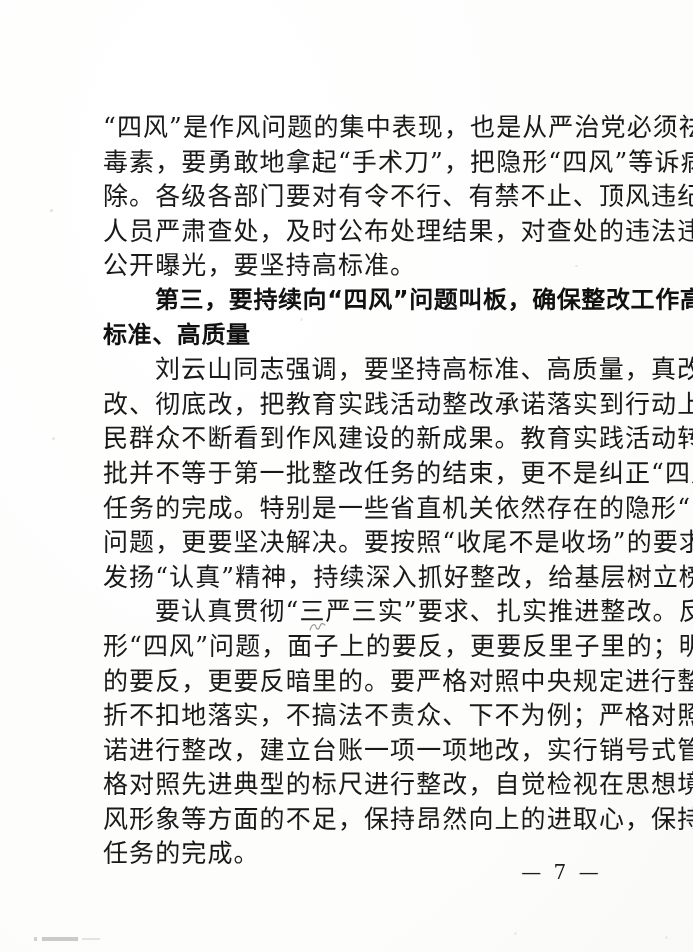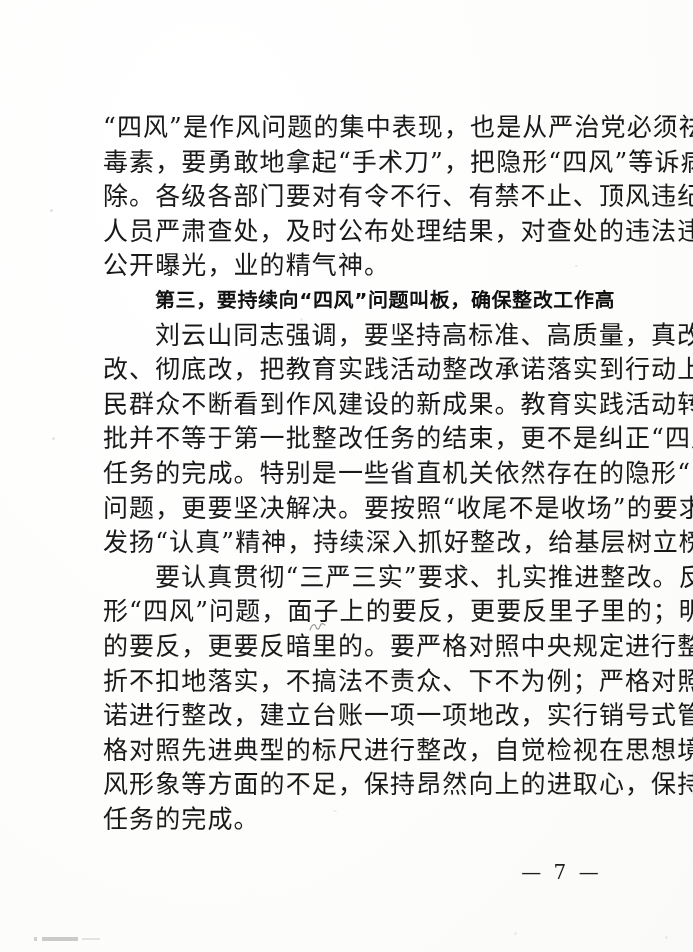--- a/index.html
+++ b/index.html
@@ -49,21 +49,21 @@
   }
 
   .line.indent {
     text-indent: 52px;
   }
 
   
   .line.heading {
     font-family: "DejaVu Sans", "Liberation Sans", sans-serif;
     font-weight: 700;
-    font-size: 20px;
+    font-size: 24px;
     letter-spacing: 0.6px;
     color: #111111;
     transform: scaleY(1.0);
   }
 
   
   .page-number {
     position: absolute;
     left: 0;
     top: 860px;
@@ -145,25 +145,26 @@
 
   <div class="paper-tint"></div>
 
   <div class="text-column">
 
     <div>
       <div class="line">“四风”是作风问题的集中表现，也是从严治党必须祛除的</div>
       <div class="line">毒素，要勇敢地拿起“手术刀”，把隐形“四风”等诉病祛</div>
       <div class="line">除。各级各部门要对有令不行、有禁不止、顶风违纪行为的</div>
       <div class="line">人员严肃查处，及时公布处理结果，对查处的违法违纪案件</div>
-      <div class="line">公开曝光，业的精气神。</div>
+      <div class="line">公开曝光，要坚持高标准。</div>
     </div>
 
     <div>
       <div class="line heading indent">第三，要持续向“四风”问题叫板，确保整改工作高</div>
+      <div class="line heading">标准、高质量</div>
     </div>
 
     <div>
       <div class="line indent">刘云山同志强调，要坚持高标准、高质量，真改、实</div>
       <div class="line">改、彻底改，把教育实践活动整改承诺落实到行动上，让人</div>
       <div class="line">民群众不断看到作风建设的新成果。教育实践活动转入第二</div>
       <div class="line">批并不等于第一批整改任务的结束，更不是纠正“四风”</div>
       <div class="line">任务的完成。特别是一些省直机关依然存在的隐形“四风”</div>
       <div class="line">问题，更要坚决解决。要按照“收尾不是收场”的要求，</div>
       <div class="line">发扬“认真”精神，持续深入抓好整改，给基层树立榜样。</div>

